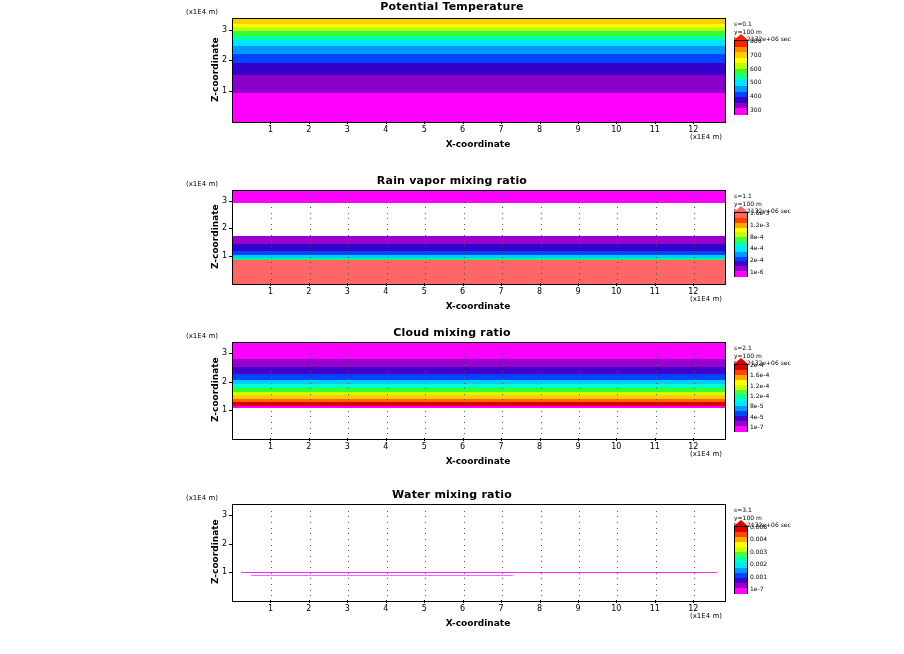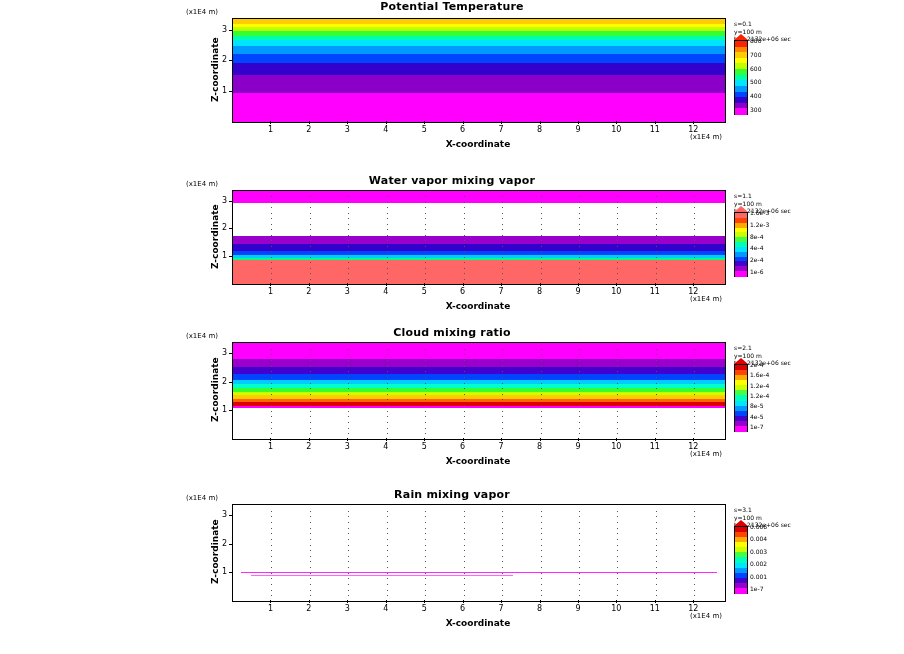--- a/index.html
+++ b/index.html
@@ -114,21 +114,21 @@
       </div>
       <div class="cbar-arrow" style="left: 734px; top: 34px; border-left: 7px solid transparent; border-right: 7px solid transparent; border-bottom: 6px solid rgb(255, 34, 0);"></div>
       <div class="cbar-lab" style="left: 750px; top: 37px;">800</div>
       <div class="cbar-lab" style="left: 750px; top: 50.8px;">700</div>
       <div class="cbar-lab" style="left: 750px; top: 64.6px;">600</div>
       <div class="cbar-lab" style="left: 750px; top: 78.4px;">500</div>
       <div class="cbar-lab" style="left: 750px; top: 92.2px;">400</div>
       <div class="cbar-lab" style="left: 750px; top: 106px;">300</div>
     </div>
     <div class="panel" style="top: 0px;">
-      <div class="title" style="top: 174px;">Water vapor mixing vapor</div>
+      <div class="title" style="top: 174px;">Rain vapor mixing ratio</div>
       <div class="units" style="left: 186px; top: 180px;">(x1E4 m)</div>
       <div class="plotbox" style="left: 232px; top: 190px; width: 492px; height: 93px;">
         <div class="bands">
           <div class="band" style="top: 68.9294px; height: 24.0706px; background: rgb(255, 102, 102);"></div>
           <div class="band" style="top: 67.0147px; height: 1.91471px; background: rgb(0, 255, 136);"></div>
           <div class="band" style="top: 64.2794px; height: 2.73529px; background: rgb(0, 204, 255);"></div>
           <div class="band" style="top: 60.1765px; height: 4.10294px; background: rgb(0, 68, 255);"></div>
           <div class="band" style="top: 53.3382px; height: 6.83824px; background: rgb(51, 0, 204);"></div>
           <div class="band" style="top: 45.1324px; height: 8.20588px; background: rgb(153, 0, 204);"></div>
           <div class="band" style="top: 12.3088px; height: 32.8235px; background: rgb(255, 255, 255);"></div>
@@ -660,21 +660,21 @@
       <div class="cbar-arrow" style="left: 734px; top: 358px; border-left: 7px solid transparent; border-right: 7px solid transparent; border-bottom: 6px solid rgb(221, 0, 0);"></div>
       <div class="cbar-lab" style="left: 750px; top: 361px;">2e-4</div>
       <div class="cbar-lab" style="left: 750px; top: 371.333px;">1.6e-4</div>
       <div class="cbar-lab" style="left: 750px; top: 381.667px;">1.2e-4</div>
       <div class="cbar-lab" style="left: 750px; top: 392px;">1.2e-4</div>
       <div class="cbar-lab" style="left: 750px; top: 402.333px;">8e-5</div>
       <div class="cbar-lab" style="left: 750px; top: 412.667px;">4e-5</div>
       <div class="cbar-lab" style="left: 750px; top: 423px;">1e-7</div>
     </div>
     <div class="panel" style="top: 0px;">
-      <div class="title" style="top: 488px;">Rain mixing vapor</div>
+      <div class="title" style="top: 488px;">Water mixing ratio</div>
       <div class="units" style="left: 186px; top: 494px;">(x1E4 m)</div>
       <div class="plotbox" style="left: 232px; top: 504px; width: 492px; height: 96px;">
         <div class="bands">
           <div class="band" style="top: 0px; height: 96px; background: rgb(255, 255, 255);"></div>
         </div>
         <div class="dotgrid">
           <div class="dot" style="left: 38.4375px; top: 5.64706px;"></div>
           <div class="dot" style="left: 38.4375px; top: 11.2941px;"></div>
           <div class="dot" style="left: 38.4375px; top: 16.9412px;"></div>
           <div class="dot" style="left: 38.4375px; top: 22.5882px;"></div>

